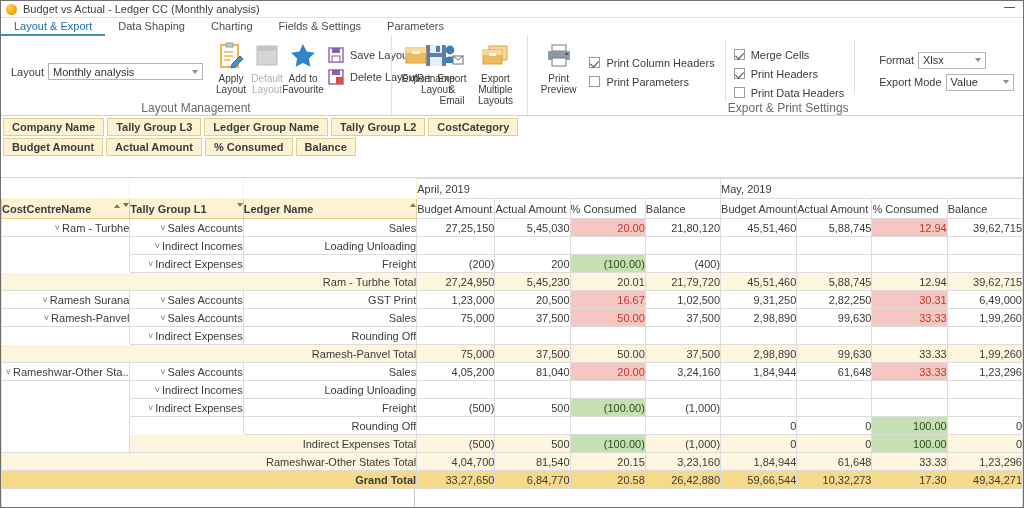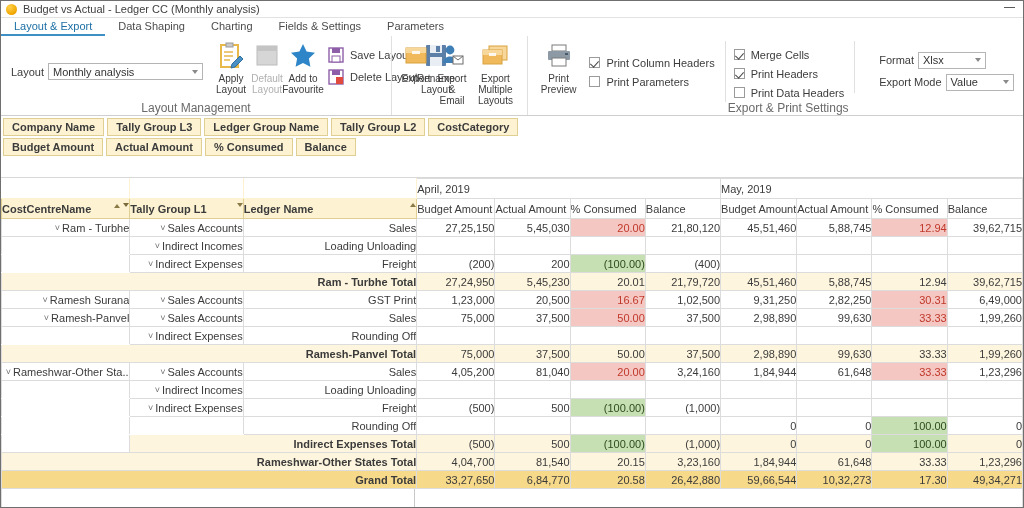--- a/index.html
+++ b/index.html
@@ -169,21 +169,21 @@
   }
   td.rowcell.blank { border-top-color:#ffffff; border-bottom-color:#ffffff; }
   td.numcell {
     border:1px solid #dcdcdc; height:18px;
     font-size:11px; color:#3b3b3b; padding:0 5px 0 3px;
     text-align:right; white-space:nowrap; overflow:hidden;
     background:#ffffff;
   }
   td.numcell.focus { border:1px dotted #6b6b6b; }
 
-  tr.subtotal td { background:#fdf5dd; font-weight:bold; }
+  tr.subtotal td { background:#fdf5dd; font-weight:normal; }
   tr.grandtotal td { background:#f7d98a; font-weight:bold; }
   tr.subtotal td.numcell, tr.grandtotal td.numcell { font-weight:normal; }
 
   td.neg-hl { background:#f4c7c3 !important; color:#c0392b; }
   td.pos-hl { background:#c6e0b4 !important; color:#2e4b1e; }
   tr.subtotal td.pos-hl { background:#c6e0b4 !important; color:#2e4b1e; }
 
   .expander {
     display:inline-block; width:9px; margin-right:2px;
     color:#6d6d6d; font-size:9px; line-height:9px; vertical-align:1px;

